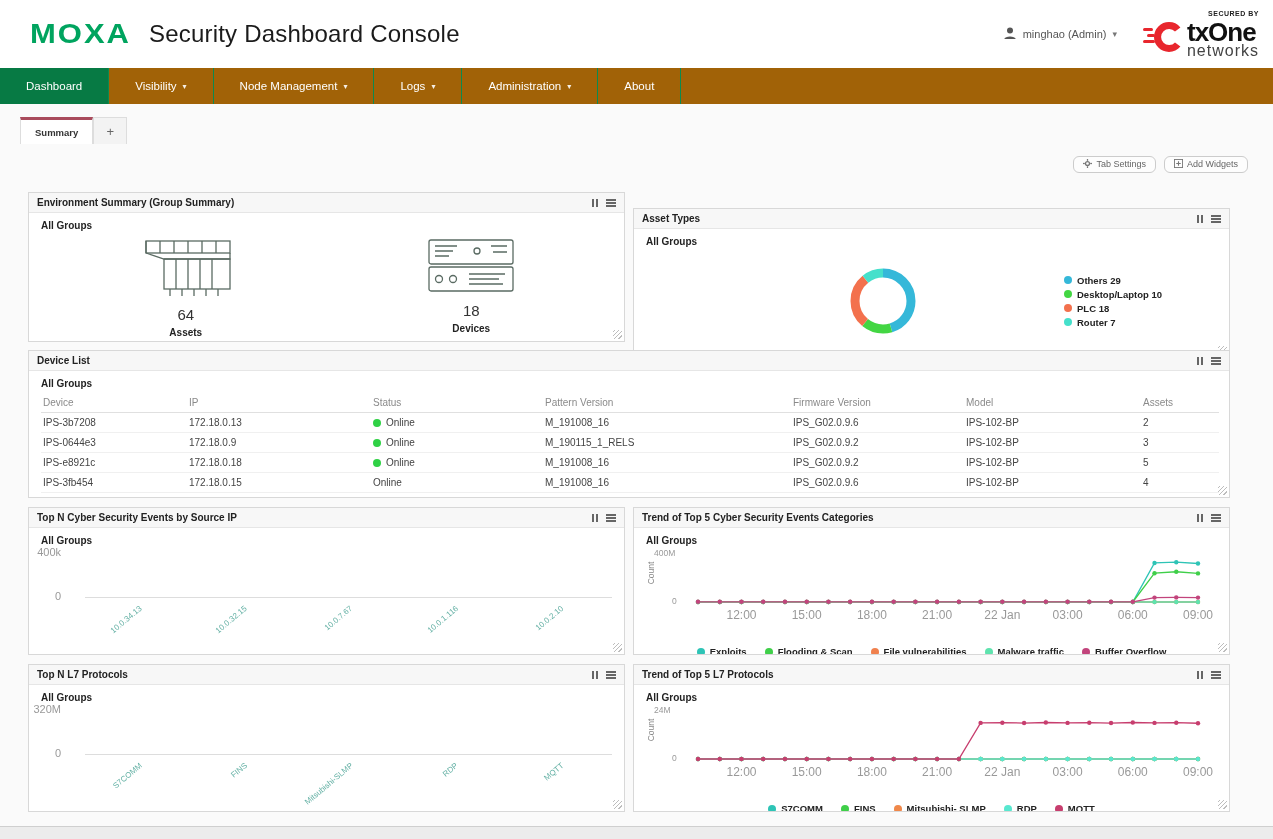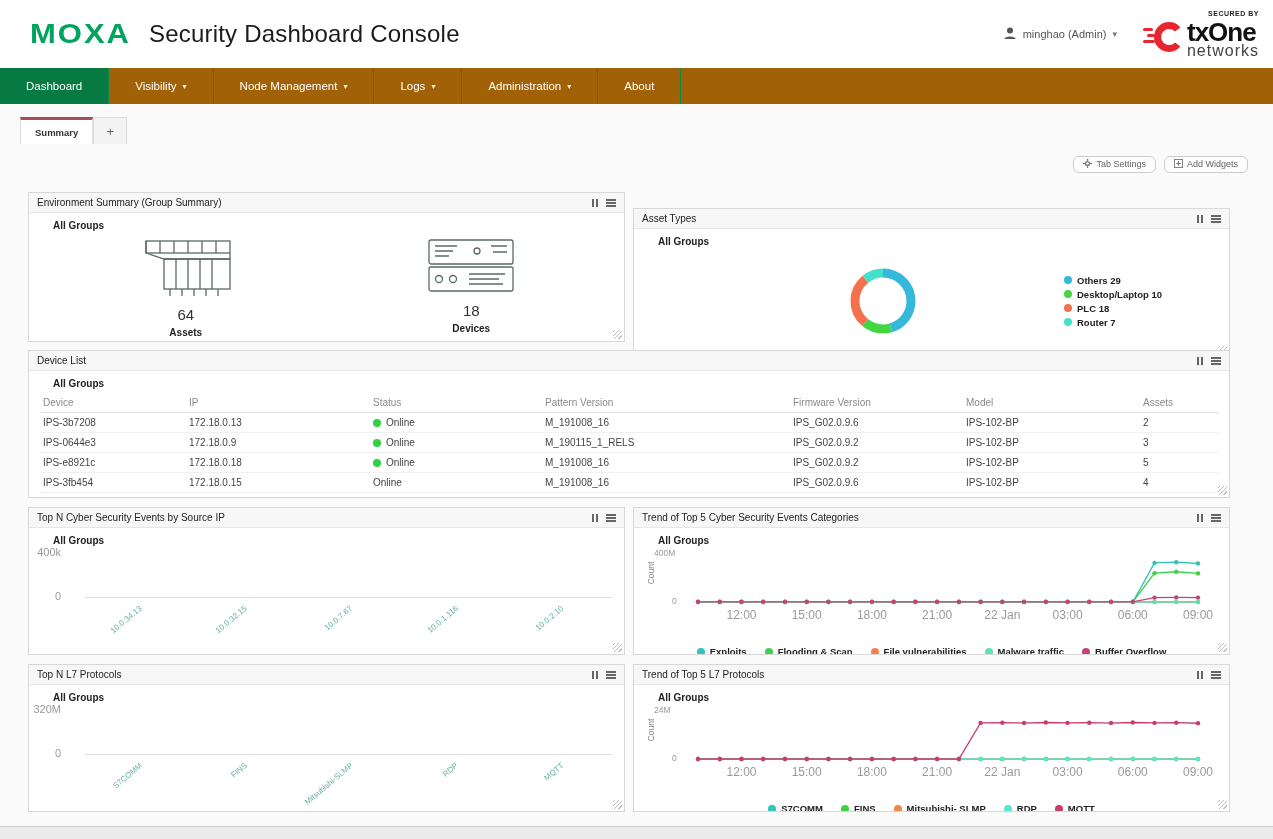--- a/index.html
+++ b/index.html
@@ -36,28 +36,28 @@
   .tab-add{height:27px;width:34px;background:#f3f3f3;border:1px solid #ddd;border-bottom:none;display:flex;align-items:center;justify-content:center;color:#666;font-size:13px;cursor:pointer}
 
   .toolbar{position:absolute;right:25px;top:156px;display:flex;gap:8px}
   .tool-btn{display:flex;gap:4px;font-size:9px;color:#666;background:#fdfdfd;border:1px solid #ccc;border-radius:6px;padding:2px 9px;cursor:pointer}
 
   .watermark{position:absolute;left:494px;top:377px;font-family:"Liberation Serif",serif;font-weight:700;font-size:12px;color:#1a1a33}
 
   
   .card{position:absolute;background:#fff;border:1px solid #d8d8d8}
   .card-header{height:20px;display:flex;align-items:center;justify-content:space-between;padding:0 8px;border-bottom:1px solid #e6e6e6;background:#f7f7f7}
-  .card-title{font-size:10px;font-weight:400;color:#222}
+  .card-title{font-size:10px;font-weight:700;color:#222}
   .card-icons{display:flex;align-items:center;gap:8px}
   .pause-icon{display:flex;gap:2px;cursor:pointer}
   .pause-icon i{display:block;width:2px;height:8px;background:#666}
   .menu-icon{width:10px;height:8px;border-top:2px solid #666;border-bottom:2px solid #666;position:relative;cursor:pointer}
   .menu-icon::after{content:"";position:absolute;left:0;right:0;top:1px;height:2px;background:#666}
   .card-body{position:relative;height:calc(100% - 20px);padding:5px 12px;overflow:hidden}
-  .group-label{font-size:10px;font-weight:700;color:#222;margin:2px 12px 4px}
+  .group-label{font-size:10px;font-weight:700;color:#222;margin:2px 0 4px}
   .grip{position:absolute;right:2px;bottom:2px;width:9px;height:9px;background:repeating-linear-gradient(-45deg,transparent 0 2px,#bdbdbd 2px 3px);cursor:nwse-resize}
 
   
   .env-row{display:flex;justify-content:space-around;align-items:flex-start;margin-top:6px}
   .stat{display:flex;flex-direction:column;align-items:center}
   .stat svg{stroke:#5a6b63;fill:none;stroke-width:1.3}
   .stat-value{font-size:15px;color:#333;margin-top:3px}
   .stat-label{font-size:10px;font-weight:700;color:#222;margin-top:4px}
 
   

